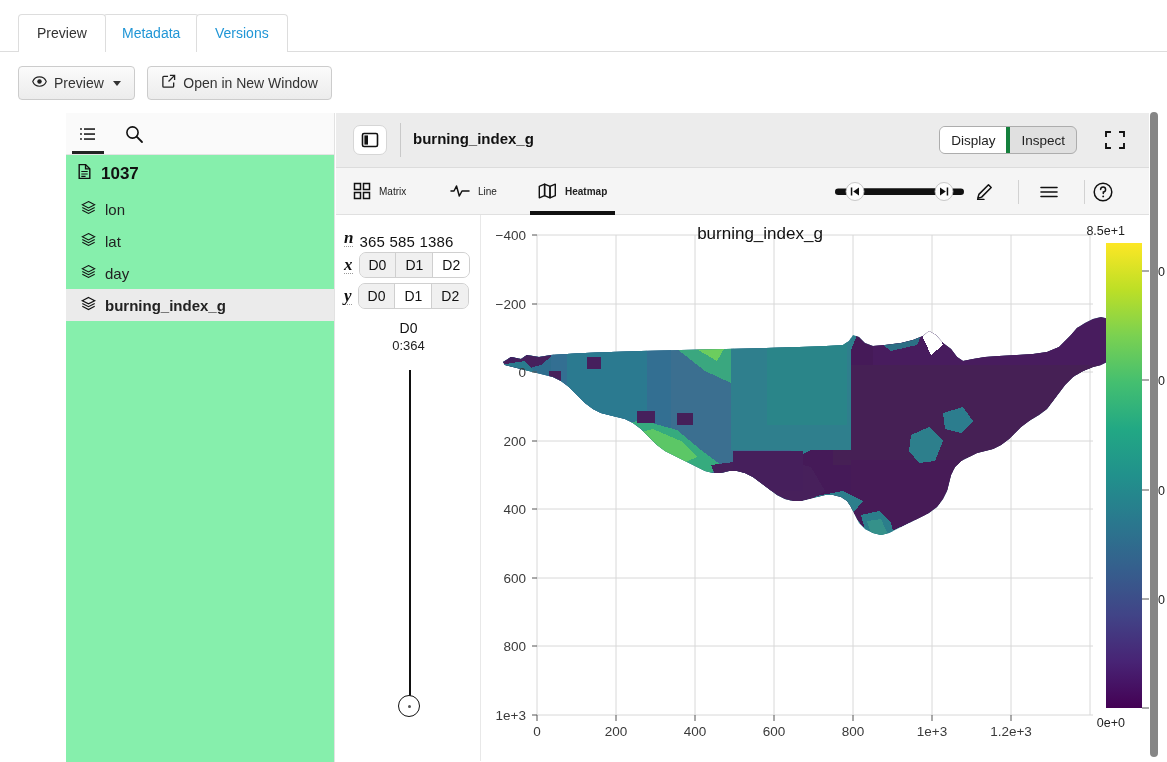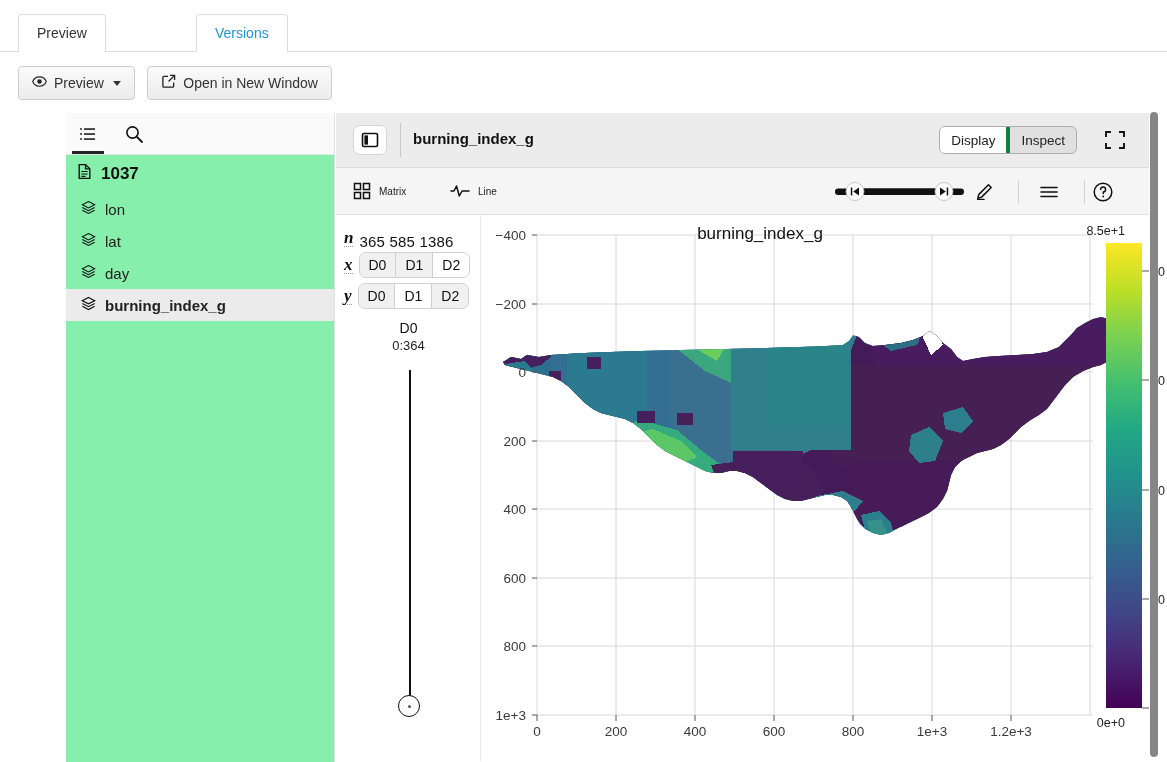--- a/index.html
+++ b/index.html
@@ -229,20 +229,21 @@
     width: 8px; height: 645px; border-radius: 4px; background: #868686;
     cursor: pointer;
   }
 </style>
 </head>
 <body>
 
 <div class="tabstrip">
   <div class="baseline"></div>
   <div class="tab active" id="tab0">Preview</div>
+  <div class="tab" id="tab1">Metadata</div>
   <div class="tab" id="tab2">Versions</div>
 </div>
 
 <div class="btnrow">
   <div class="btn">
     <span>
       <svg width="15" height="15" viewBox="0 0 16 16">
         <path d="M8 3C4.5 3 1.7 5.6 0.8 8c0.9 2.4 3.7 5 7.2 5s6.3-2.6 7.2-5C14.3 5.6 11.5 3 8 3z" fill="none" stroke="#222" stroke-width="1.2"></path>
         <circle cx="8" cy="8" r="2.4" fill="#222"></circle>
       </svg>
@@ -369,20 +370,30 @@
       </span>
       <span>Matrix</span>
     </div>
     <div class="vtab" id="vtab1">
       <span>
         <svg width="20" height="18" viewBox="0 0 20 18">
           <path d="M1 9h3l2.5-5 2.8 10L12 9h7" fill="none" stroke="#111" stroke-width="1.5" stroke-linecap="round" stroke-linejoin="round"></path>
         </svg>
       </span>
       <span>Line</span>
+    </div>
+    <div class="vtab on" id="vtab2">
+      <span>
+        <svg width="19" height="18" viewBox="0 0 19 18">
+          <path d="M1.3 4.3L6.6 2.2v11.5L1.3 15.8z" fill="none" stroke="#111" stroke-width="1.4" stroke-linejoin="round"></path>
+          <path d="M6.6 2.2L12 4.3v11.5l-5.4-2.1z" fill="none" stroke="#111" stroke-width="1.4" stroke-linejoin="round"></path>
+          <path d="M12 4.3l5.3-2.1v11.5L12 15.8z" fill="none" stroke="#111" stroke-width="1.4" stroke-linejoin="round"></path>
+        </svg>
+      </span>
+      <span>Heatmap</span>
     </div>
 
     <div class="slider-range">
       <svg width="129" height="19" viewBox="0 0 129 19">
         <rect x="0" y="6.5" width="129" height="6.5" rx="3.2" fill="#111111"></rect>
         <rect x="20" y="6.5" width="89" height="6.5" fill="#111111"></rect>
         <circle cx="20" cy="9.5" r="9" fill="#fdfdfd" stroke="#bbbbbb" stroke-width="0.8"></circle>
         <g transform="translate(20,9.5)">
           <rect x="-4.2" y="-4" width="1.5" height="8" fill="#111"></rect>
           <path d="M4 -4L-1.8 0L4 4z" fill="#111"></path>

